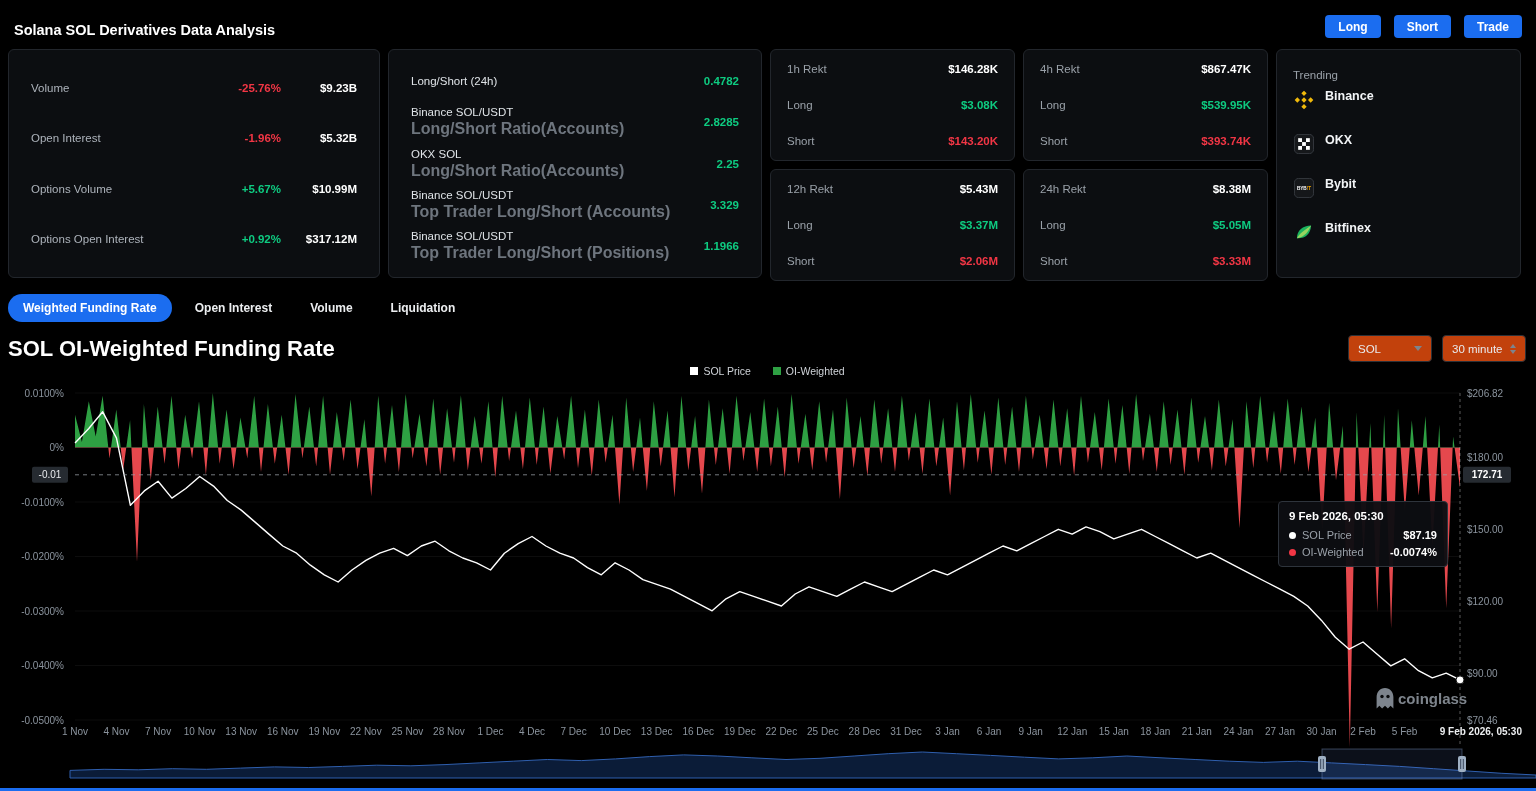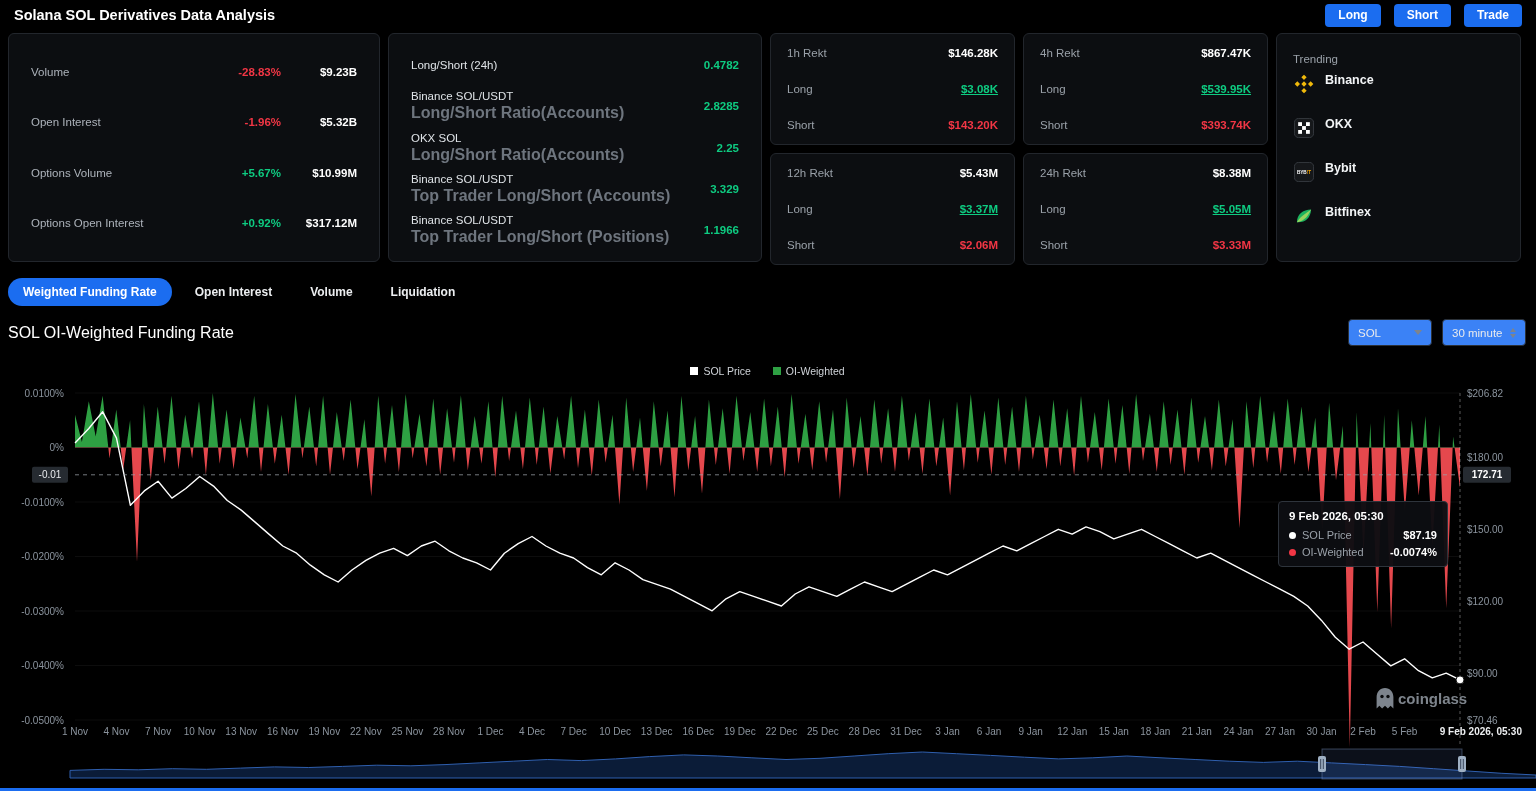--- a/index.html
+++ b/index.html
@@ -1,19 +1,19 @@
 <!DOCTYPE html>
 <html><head>
 <meta charset="utf-8">
 <style>
   html,body{margin:0;padding:0;background:#000;}
   body{width:1536px;height:791px;position:relative;overflow:hidden;color:#fff;
        font-family:"Liberation Sans",sans-serif;-webkit-font-smoothing:antialiased;}
   
-  .hdr{display:flex;align-items:center;height:30px;padding:0 14px;}
+  .hdr{display:flex;align-items:flex-end;height:30px;padding:8px 14px;}
   .hdr h1{font-size:14.5px;font-weight:700;margin:0;color:#fff;}
   .hdr-btns{margin-left:auto;display:flex;gap:13px;}
   .hbtn{background:#1b6df0;color:#fff;border:none;border-radius:4px;font-weight:700;
         font-size:12px;height:23px;padding:0 13px;font-family:inherit;cursor:pointer;}
   
   .stats{display:flex;gap:8px;padding:3px 8px 0;height:232px;box-sizing:border-box;}
   .card{background:#0c0e11;border:1px solid #22262c;border-radius:6px;box-sizing:border-box;}
   .stat-card{width:372px;padding:13px 22px;display:flex;flex-direction:column;}
   .srow{display:flex;align-items:center;flex:1;}
   .slabel{font-size:11.5px;color:#adb3bb;}
@@ -23,36 +23,36 @@
   .ratio-card{width:374px;padding:10px 22px;display:flex;flex-direction:column;}
   .rrow{display:flex;align-items:center;flex:1;}
   .rmain{font-size:11.5px;color:#dfe3e7;}
   .rsub{font-size:16px;color:#6e757e;margin-top:2px;font-weight:bold;}
   .rval{margin-left:auto;color:#0ecb81;font-size:11.5px;font-weight:600;}
   .rekt-grid{display:grid;grid-template-columns:245px 245px;grid-template-rows:112px 112px;gap:8px;}
   .rekt-card{padding:13px 16px;display:flex;flex-direction:column;justify-content:space-between;}
   .krow{display:flex;align-items:center;}
   .klabel{font-size:11.5px;color:#9aa1a9;}
   .kval{margin-left:auto;font-size:11.5px;font-weight:700;color:#fff;}
-  .kval.green{color:#0ecb81;text-decoration:underline;} .kval.red{color:#f23645;}
+  .kval.green{color:#0ecb81;} .kval.red{color:#f23645;}
   .trending-card{width:245px;padding:12px 16px;display:flex;flex-direction:column;}
   .t-title{font-size:11.5px;color:#9aa1a9;margin:7px 0 8px;}
   .t-row{display:flex;align-items:flex-start;gap:10px;flex:1;cursor:pointer;}
   .t-name{font-size:12.5px;font-weight:700;color:#f2f4f6;}
   .t-icon{width:22px;height:22px;display:flex;align-items:center;justify-content:center;}
   
   .tabs{display:flex;align-items:center;gap:8px;padding:16px 8px 0;}
   .tab{background:none;border:none;color:#eceef0;font-weight:700;font-size:12px;
        padding:7px 15px;border-radius:17px;font-family:inherit;cursor:pointer;}
   .tab.active{background:#1b6df0;color:#fff;}
   
   .section-head{display:flex;align-items:center;padding:13px 10px 0 8px;}
-  .section-head h2{font-size:16px;font-weight:400;margin:0;color:#fff;}
+  .section-head h2{font-size:22px;font-weight:700;margin:0;color:#fff;}
   .selects{margin-left:auto;display:flex;gap:10px;}
-  .select{display:flex;align-items:center;gap:6px;background:#3b82f6;border:1px solid #2b3138;
+  .select{display:flex;align-items:center;gap:6px;background:#c2410c;border:1px solid #2b3138;
           border-radius:4px;height:27px;padding:0 9px;font-size:11.5px;color:#e8eaed;
           min-width:84px;box-sizing:border-box;cursor:pointer;}
   .caret{width:0;height:0;border-left:4px solid transparent;border-right:4px solid transparent;
          border-top:5px solid #7d848d;margin-left:auto;}
   .spin{margin-left:auto;display:flex;flex-direction:column;gap:2px;}
   .spin i{width:0;height:0;border-left:3.5px solid transparent;border-right:3.5px solid transparent;display:block;}
   .spin .u{border-bottom:4px solid #7d848d;}
   .spin .d{border-top:4px solid #7d848d;}
   
   .chart-wrap{position:absolute;left:0;top:355px;width:1536px;height:436px;}
@@ -81,21 +81,21 @@
     <button class="hbtn">Short</button>
     <button class="hbtn">Trade</button>
   </div>
 </header>
 
 <section class="stats">
 
   <div class="card stat-card">
     <div class="srow">
       <span class="slabel">Volume</span>
-      <span class="schange down">-28.83%</span>
+      <span class="schange down">-25.76%</span>
       <span class="sval">$9.23B</span>
     </div>
     <div class="srow">
       <span class="slabel">Open Interest</span>
       <span class="schange down">-1.96%</span>
       <span class="sval">$5.32B</span>
     </div>
     <div class="srow">
       <span class="slabel">Options Volume</span>
       <span class="schange up">+5.67%</span>

